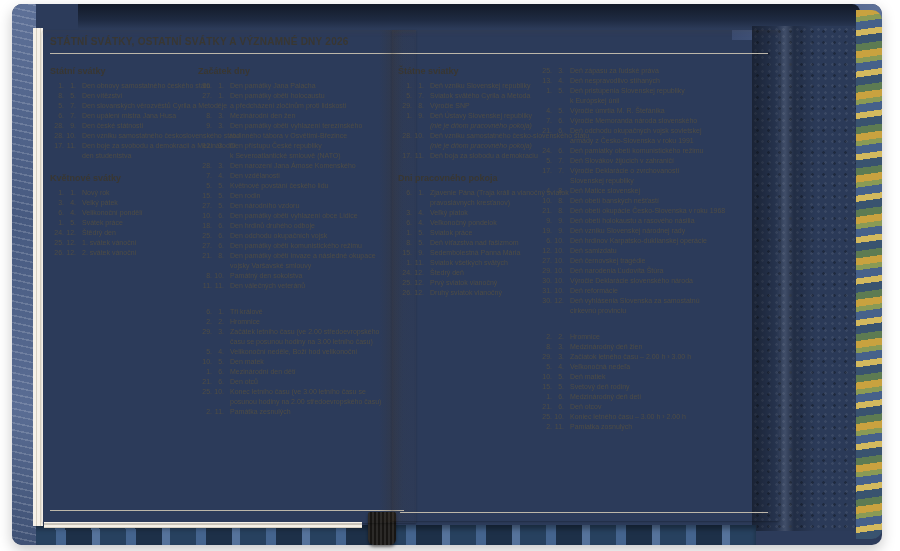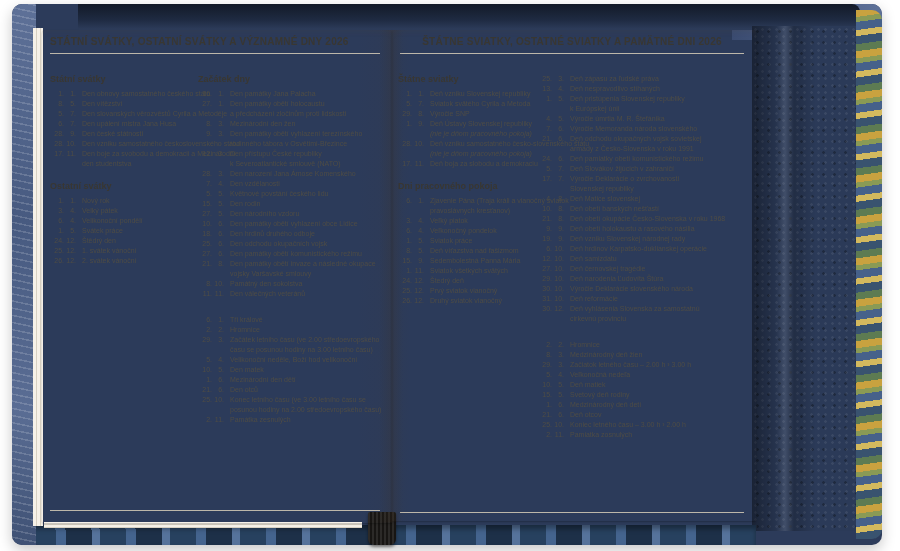--- a/index.html
+++ b/index.html
@@ -38,21 +38,21 @@
            background:repeating-linear-gradient(90deg,#f6f1e8 0 3px,#d8d1c3 3px 4px); }
   .page-stack-bottom { position:absolute; left:44px; top:522px; width:318px; height:6px; z-index:2;
            background:repeating-linear-gradient(180deg,#f6f1e8 0 2px,#d8d1c3 2px 3px); }
   .ribbon { position:absolute; left:368px; top:512px; width:28px; height:33px; z-index:3;
            background-color:#171513; border-radius:2px 2px 6px 6px;
            background-image:repeating-linear-gradient(90deg, rgba(255,255,255,.09) 0 2px, transparent 2px 4px);
            box-shadow:0 2px 3px rgba(0,0,0,.45); }
 
   
   .page { position:absolute; top:30px; z-index:4; background:linear-gradient(180deg,#f5f0e7,#f1ebe0);
-          box-shadow:inset 0 5px 7px -5px rgba(90,70,50,.22), 0 1px 2px rgba(0,0,0,.25); }
+          box-shadow:inset 0 5px 7px -5px rgba(90,70,50,.22), 0 1px 2px rgba(0,0,0,.25);padding-left:24px; }
   .page-left { left:42px; width:350px; height:493px; border-radius:3px 0 0 2px;
           background-image:linear-gradient(90deg, rgba(0,0,0,0) 90%, rgba(70,55,40,.07) 100%); }
   .page-right { left:392px; width:364px; height:491px; border-radius:0 3px 2px 0;
           background-image:linear-gradient(90deg, rgba(70,55,40,.08), rgba(0,0,0,0) 5%); }
   .gutter-shadow { position:absolute; left:379px; top:30px; width:24px; height:492px; z-index:5; pointer-events:none;
           background:linear-gradient(90deg, rgba(60,48,35,0), rgba(60,48,35,.16) 45%, rgba(60,48,35,.20) 55%, rgba(60,48,35,0)); }
 
   
   .ptitle { position:absolute; top:6px; left:8px; right:12px; font-size:10px; font-weight:700;
             letter-spacing:.25px; color:#393732; white-space:nowrap; }
@@ -61,21 +61,21 @@
   .footer-rule { position:absolute; left:8px; right:12px; height:1px; background:#bdb7aa; }
   .page-left  .footer-rule { top:480px; }
   .page-right .footer-rule { top:482px; }
 
   .col { position:absolute; top:32px; }
   .page-left  .c1 { left:8px;   width:148px; }
   .page-left  .c2 { left:156px; width:192px; }
   .page-right .c1 { left:6px;   width:140px; }
   .page-right .c2 { left:146px; width:212px; }
 
-  .section { margin:12px 0 12px 0; }
+  .section { margin:4px 0 12px 0; }
   .section.no-heading { margin-top:16px; }
   .sec-heading { font-size:9px; font-weight:700; color:#393732; margin:0 0 5px 0; }
   .row { display:flex; align-items:flex-start; font-size:7px; line-height:10px; color:#4e4c45; }
   .num { flex:0 0 auto; text-align:right; }
   .num.day { width:14px; }
   .num.month { width:10px; margin-left:2px; }
   .txt { margin-left:6px; }
   .line { white-space:nowrap; }
   .line.it { font-style:italic; }
 </style>
@@ -148,21 +148,21 @@
           <div class="row">
             <span class="num day">17.</span>
             <span class="num month">11.</span>
             <div class="txt">
               <div class="line">Den boje za svobodu a demokracii a Mezinárodní</div>
               <div class="line">den studentstva</div>
             </div>
           </div>
         </div>
         <div class="section">
-          <div class="sec-heading">Ostatní svátky</div>
+          <div class="sec-heading">Květnové svátky</div>
           <div class="row">
             <span class="num day">1.</span>
             <span class="num month">1.</span>
             <div class="txt">
               <div class="line">Nový rok</div>
             </div>
           </div>
           <div class="row">
             <span class="num day">3.</span>
             <span class="num month">4.</span>
@@ -399,21 +399,20 @@
             <div class="txt">
               <div class="line">Památka zesnulých</div>
             </div>
           </div>
         </div>
       </div>
     <div class="footer-rule"></div>
   </div>
 
   <div class="page page-right">
-    <div class="ptitle">ŠTÁTNE SVIATKY, OSTATNÉ SVIATKY A PAMÄTNÉ DNI 2026</div>
     <div class="title-rule"></div>
     <div class="col c1">
         <div class="section">
           <div class="sec-heading">Štátne sviatky</div>
           <div class="row">
             <span class="num day">1.</span>
             <span class="num month">1.</span>
             <div class="txt">
               <div class="line">Deň vzniku Slovenskej republiky</div>
             </div>

